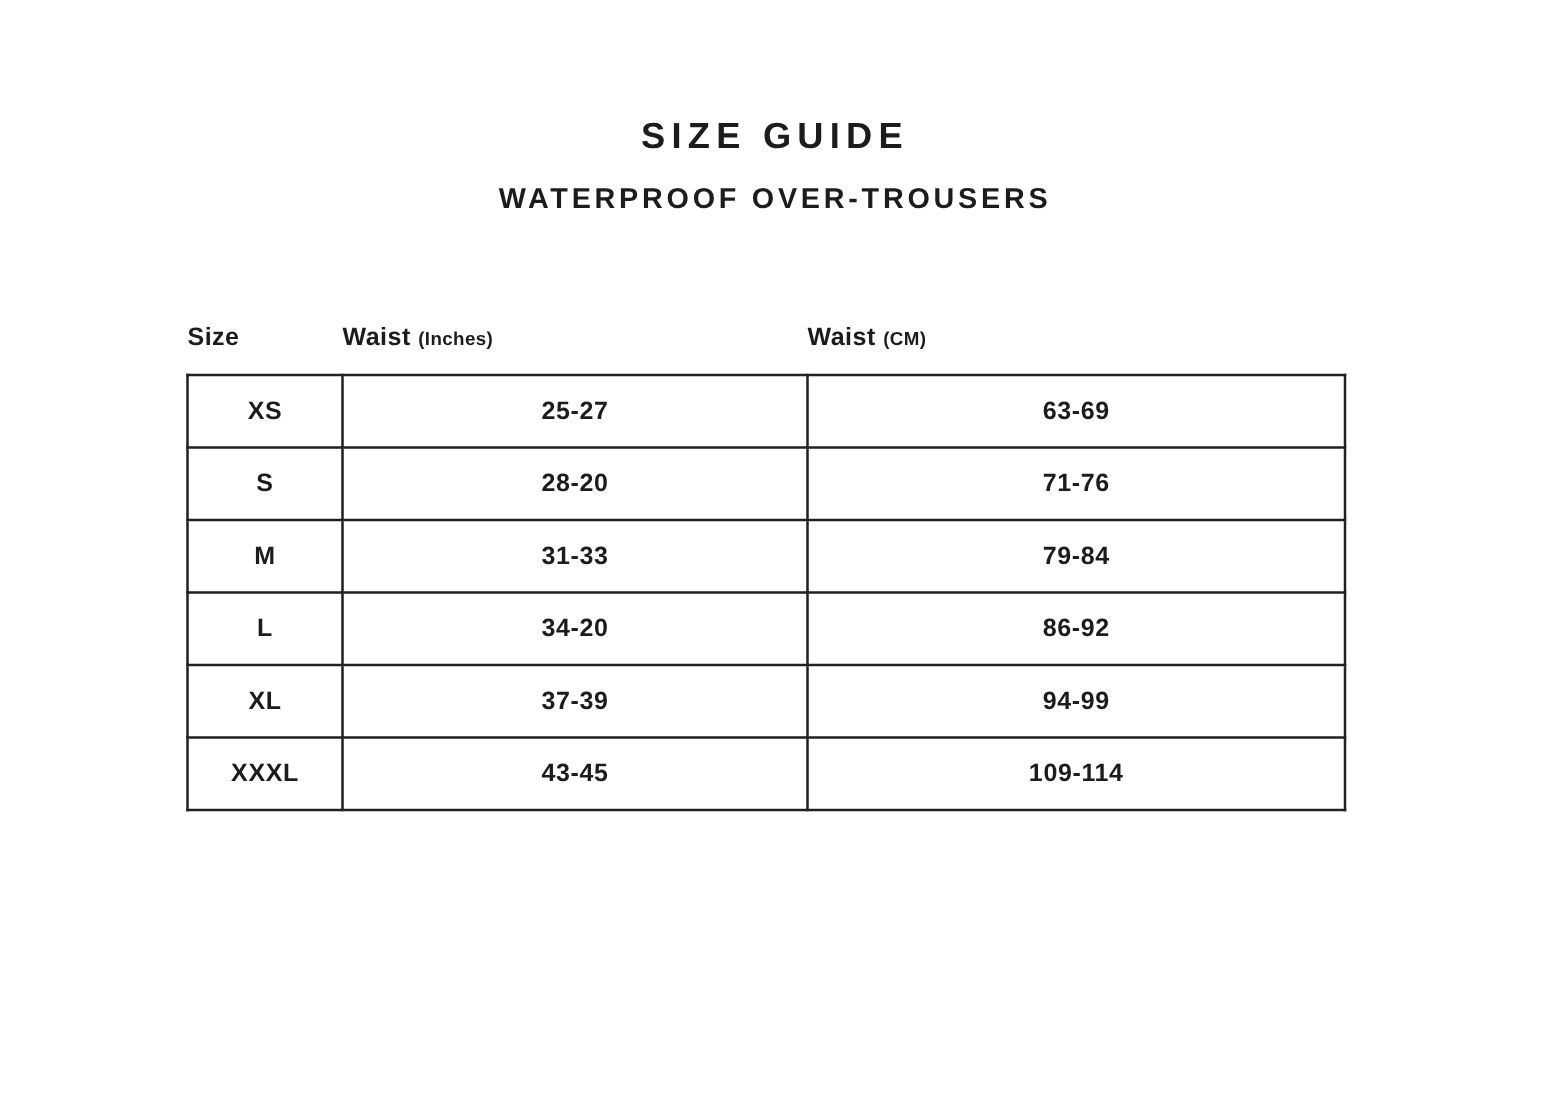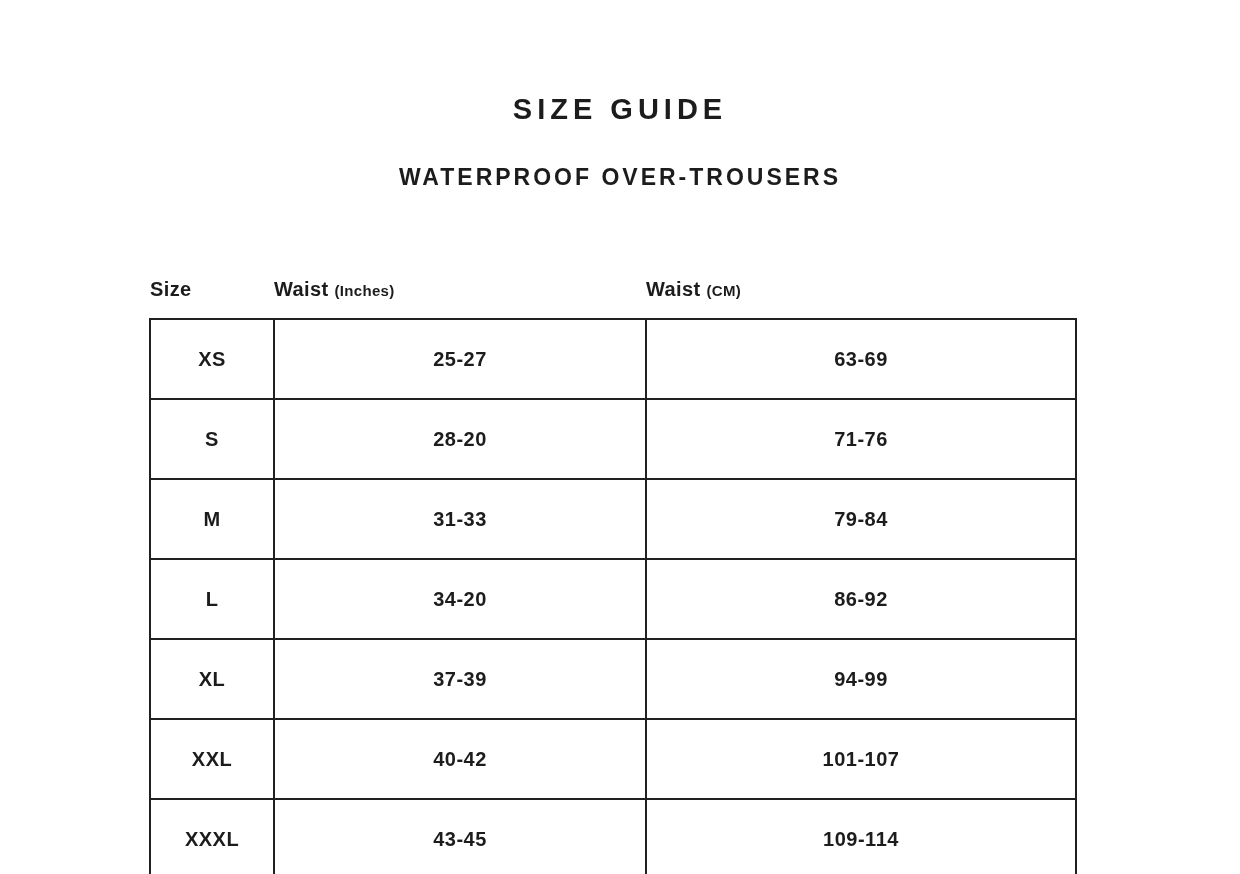--- a/index.html
+++ b/index.html
@@ -14,21 +14,21 @@
   .page-title {
     margin-top: 95px;
     text-align: center;
     font-size: 29px;
     font-weight: 700;
     letter-spacing: 5px;
     color: #1c1c1c;
     line-height: 1;
   }
   .page-subtitle {
-    margin-top: 42px;
+    margin-top: 23px;
     text-align: center;
     font-size: 23px;
     font-weight: 700;
     letter-spacing: 3px;
     color: #1c1c1c;
     line-height: 1;
   }
   table.size-table {
     margin: 89px 0 0 149px;
     width: 926px;
@@ -48,21 +48,21 @@
     color: #1c1c1c;
     vertical-align: bottom;
   }
   table.size-table thead th .unit {
     font-size: 15px;
     font-weight: 700;
     letter-spacing: 0.3px;
   }
   table.size-table tbody td {
     border: 2px solid #202020;
-    height: 80px;
+    height: 58px;
     text-align: center;
     vertical-align: middle;
     font-size: 20px;
     font-weight: 600;
     letter-spacing: 0.5px;
     color: #1c1c1c;
     background: #ffffff;
   }
 </style>
 </head>
@@ -113,23 +113,18 @@
         <td>L</td>
         <td>34-20</td>
         <td>86-92</td>
       </tr>
       <tr>
         <td>XL</td>
         <td>37-39</td>
         <td>94-99</td>
       </tr>
       <tr>
-        <td>XXL</td>
-        <td>40-42</td>
-        <td>101-107</td>
-      </tr>
-      <tr>
         <td>XXXL</td>
         <td>43-45</td>
         <td>109-114</td>
       </tr>
     </tbody>
 </table>
 
 </body></html>

